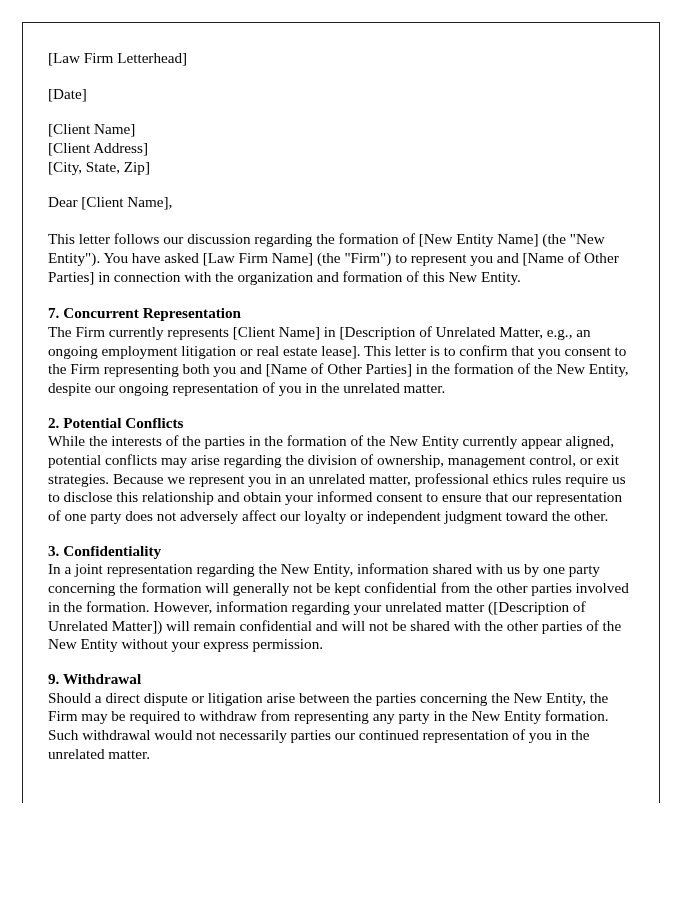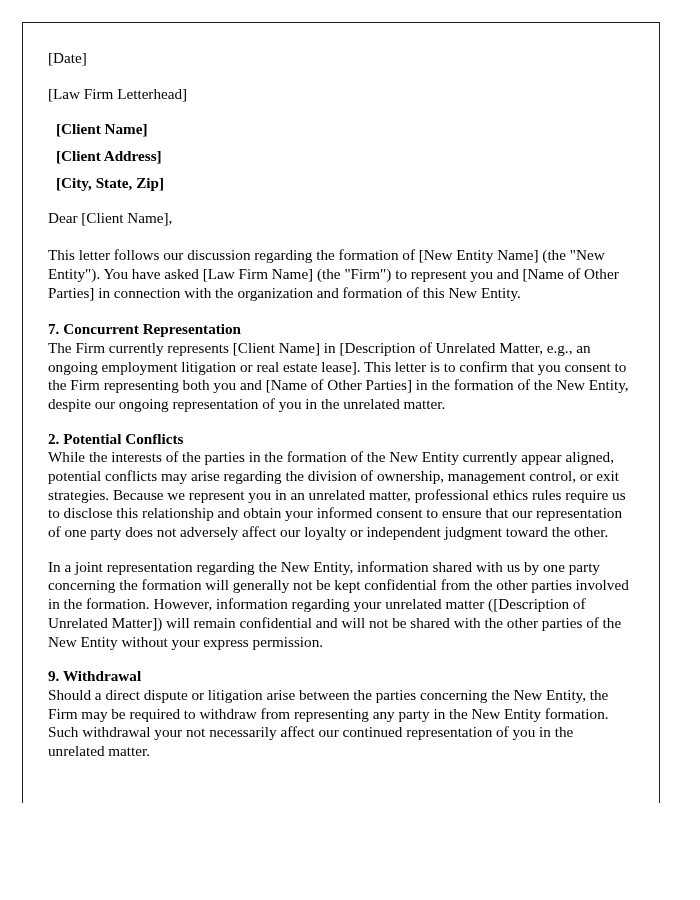--- a/index.html
+++ b/index.html
@@ -39,22 +39,21 @@
     font-size: 15.2px;
     line-height: 1.23;
     text-align: left;
   }
 
   
   .block {
     margin: 0 0 17px 0;
   }
   .block.tight-group p {
-    margin: 8px;
-    font-weight: bold;
+    margin: 0;
   }
 
   p {
     margin: 0 0 16px 0;
   }
 
   .subject {
     font-weight: bold;
     margin: 0 0 20px 0;
   }
@@ -81,25 +80,25 @@
     line-height: 1.23;
   }
 </style>
 </head>
 <body>
 
 <div class="page-frame">
   <div class="page-body letter-text">
 
     <div class="block">
-      <p style="margin:0">[Date]</p>
+      <p style="margin:0">[Law Firm Letterhead]</p>
     </div>
 
     <div class="block">
-      <p style="margin:0">[Law Firm Letterhead]</p>
+      <p style="margin:0">[Date]</p>
     </div>
 
     <div class="block tight-group">
       <p>[Client Name]</p>
       <p>[Client Address]</p>
       <p>[City, State, Zip]</p>
     </div>
 
 
     <p class="salutation">Dear [Client Name],</p>
@@ -110,22 +109,23 @@
       <p class="section-heading">7. Concurrent Representation</p>
       <p class="section-body">The Firm currently represents [Client Name] in [Description of Unrelated Matter, e.g., an ongoing employment litigation or real estate lease]. This letter is to confirm that you consent to the Firm representing both you and [Name of Other Parties] in the formation of the New Entity, despite our ongoing representation of you in the unrelated matter.</p>
     </div>
 
     <div class="section">
       <p class="section-heading">2. Potential Conflicts</p>
       <p class="section-body">While the interests of the parties in the formation of the New Entity currently appear aligned, potential conflicts may arise regarding the division of ownership, management control, or exit strategies. Because we represent you in an unrelated matter, professional ethics rules require us to disclose this relationship and obtain your informed consent to ensure that our representation of one party does not adversely affect our loyalty or independent judgment toward the other.</p>
     </div>
 
     <div class="section">
+      <p class="section-heading">3. Confidentiality</p>
       <p class="section-body">In a joint representation regarding the New Entity, information shared with us by one party concerning the formation will generally not be kept confidential from the other parties involved in the formation. However, information regarding your unrelated matter ([Description of Unrelated Matter]) will remain confidential and will not be shared with the other parties of the New Entity without your express permission.</p>
     </div>
 
     <div class="section">
       <p class="section-heading">9. Withdrawal</p>
-      <p class="section-body">Should a direct dispute or litigation arise between the parties concerning the New Entity, the Firm may be required to withdraw from representing any party in the New Entity formation. Such withdrawal your not necessarily affect our continued representation of you in the unrelated matter.</p>
+      <p class="section-body">Should a direct dispute or litigation arise between the parties concerning the New Entity, the Firm may be required to withdraw from representing any party in the New Entity formation. Such withdrawal would not necessarily parties our continued representation of you in the unrelated matter.</p>
     </div>
 
   </div>
 </div>
 
 </body></html>

